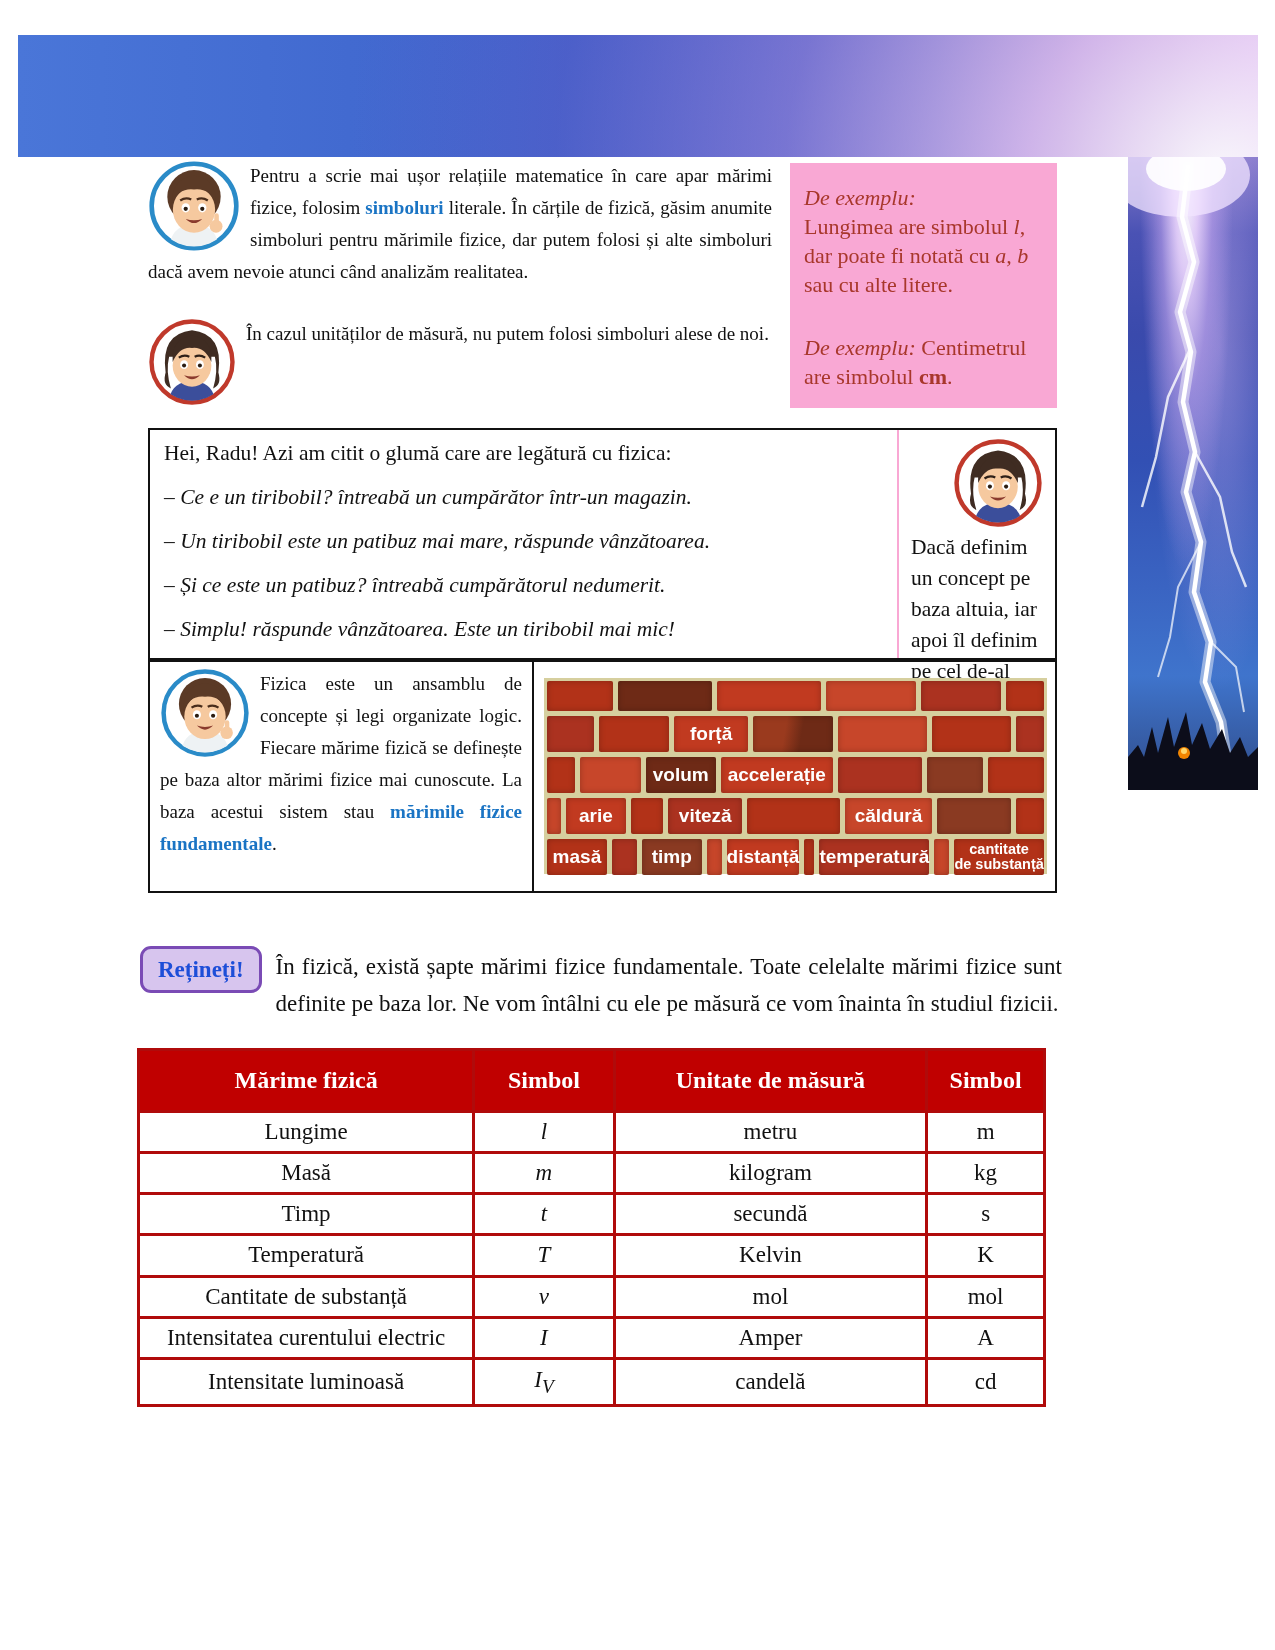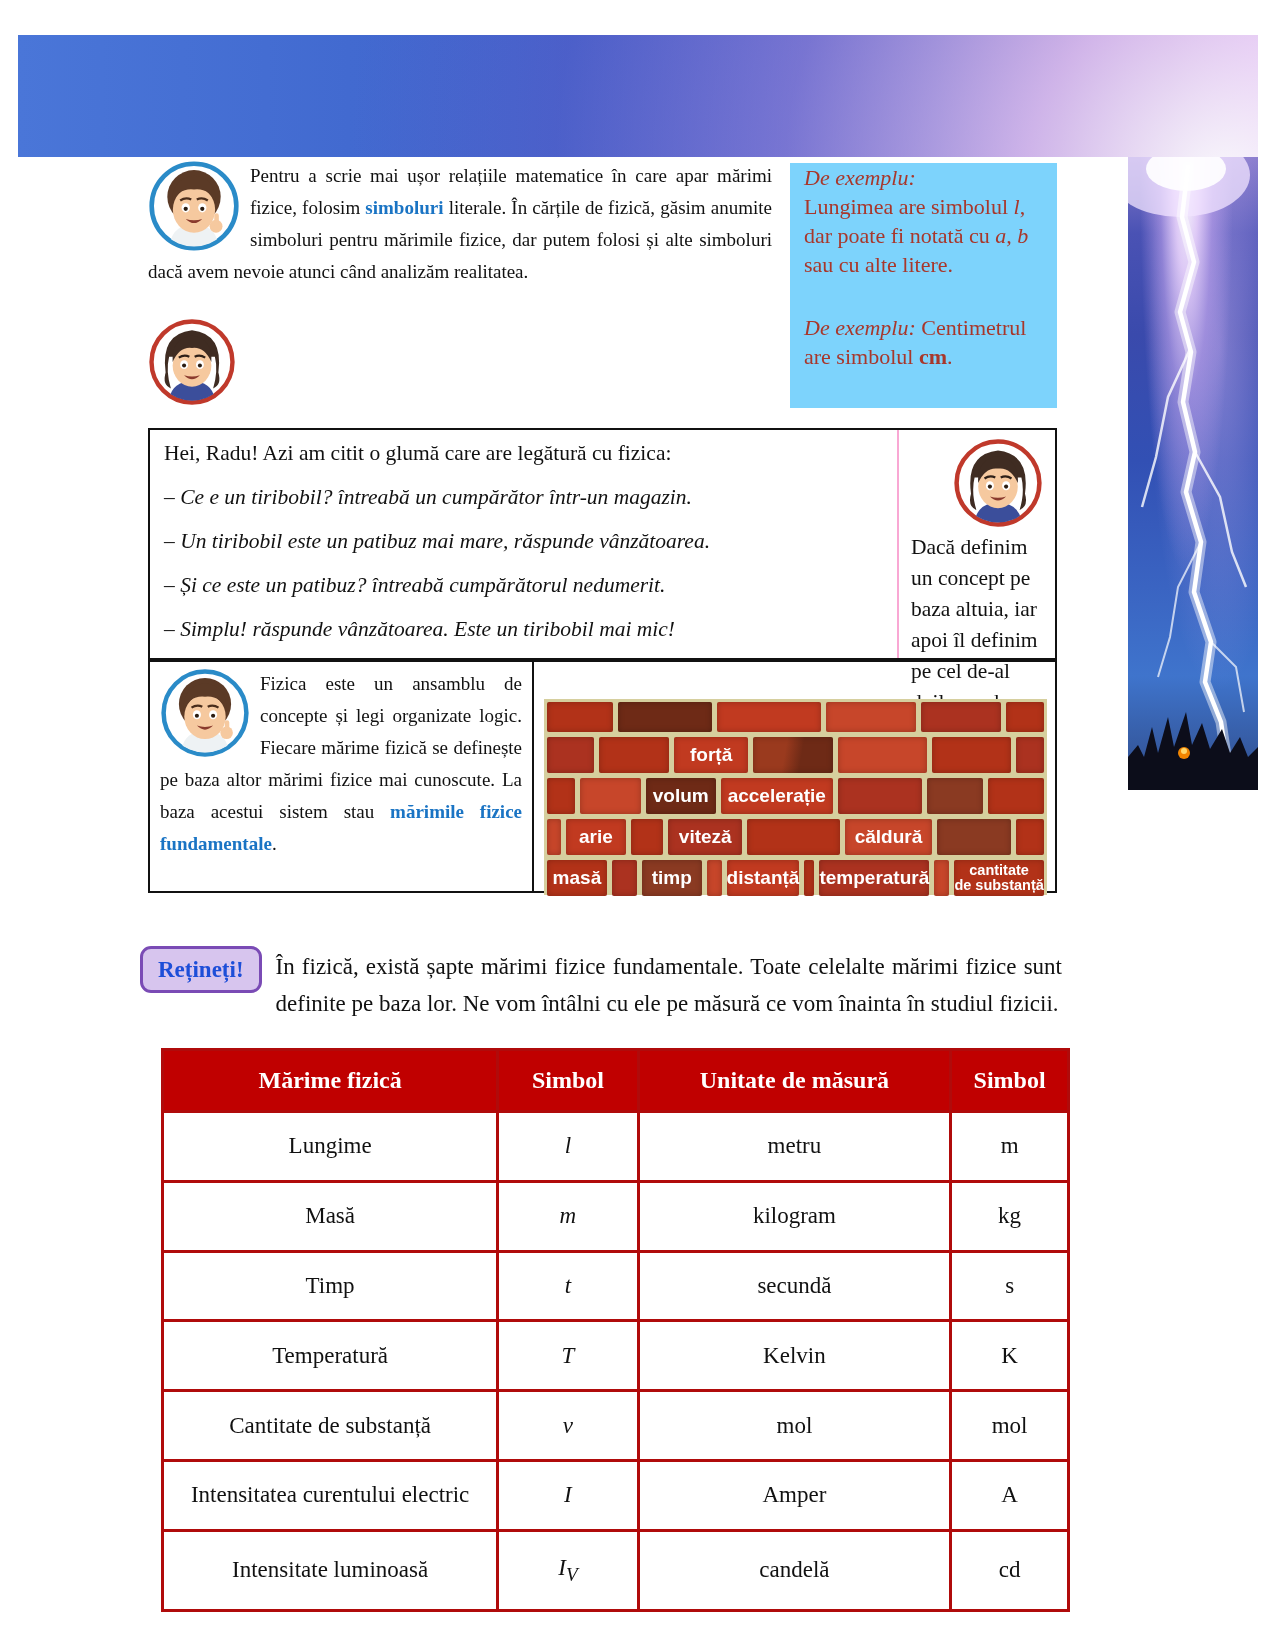--- a/index.html
+++ b/index.html
@@ -26,57 +26,57 @@
   .avatar{display:block;}
   .av-left{float:left;margin:0 10px 4px 0;}
   .av-right{float:right;margin:0 0 4px 10px;}
 
   
   .para1{position:absolute;left:148px;top:160px;width:624px;}
   .para2{position:absolute;left:148px;top:318px;width:624px;}
 
   
   .example-box{position:absolute;left:790px;top:163px;width:267px;height:245px;
-    background:#7dd3fc;padding:0 14px;box-sizing:border-box;
+    background:#f9a8d4;padding:20px 14px;box-sizing:border-box;
     color:#a8372b;font-size:22px;line-height:29px;}
   .example-box .ex2{margin-top:34px;}
   .ex-label{font-style:italic;}
 
   
   .joke-box{position:absolute;left:148px;top:428px;width:909px;height:232px;
     border:2px solid #111;box-sizing:border-box;display:flex;}
   .joke-left{width:749px;border-right:2px solid #f9a8d4;box-sizing:border-box;
     padding:8px 14px;}
   .joke-left p{margin:0 0 13px 0;font-size:21.5px;line-height:31px;}
   .joke-line{font-style:italic;}
   .joke-right{flex:1;padding:8px 12px;font-size:21.5px;line-height:31px;text-align:left;}
 
   
   .brick-box{position:absolute;left:148px;top:660px;width:909px;height:233px;
     border:2px solid #111;box-sizing:border-box;display:flex;}
   .brick-left{width:384px;border-right:2px solid #111;box-sizing:border-box;padding:6px 10px;}
-  .brick-right{flex:1;padding:24px 8px 8px 10px;box-sizing:border-box;margin-top:13px;}
+  .brick-right{flex:1;padding:16px 8px 8px 10px;box-sizing:border-box;}
   .wall{width:100%;height:196px;background:#d6cf9e;padding:3px;box-sizing:border-box;}
   .brow{display:flex;gap:5px;margin-bottom:5px;}
   .brow:last-child{margin-bottom:0;}
   .brick{height:36px;border-radius:2px;display:flex;flex-direction:column;align-items:center;justify-content:center;
     font-family:"Liberation Sans", sans-serif;font-weight:bold;color:#fff;font-size:19px;
     background:#c13a20;box-shadow:inset 0 0 6px rgba(0,0,0,.25);}
   .brow.r0 .brick{height:30px;}
   .b2{background:#b23218;} .b3{background:#c7462a;} .b4{background:#ab3220;}
   .bdark{background:#6e2a16;} .bbrown{background:#8a3a22;} .bmix{background:linear-gradient(100deg,#9a3a1e 40%,#6e2a16 60%);}
   .cant{font-size:14.5px;line-height:15px;text-align:center;}
 
   
   .retineti{position:absolute;left:140px;top:948px;width:922px;font-size:23px;line-height:37px;text-align:justify;}
   .badge{float:left;margin:-2px 14px 0 0;border:3px solid #7a4bb5;background:#d7c5ee;color:#1d4ed8;
     font-weight:bold;font-size:23px;padding:2px 15px;border-radius:11px;}
 
   
-  .qtable{position:absolute;left:161px;top:1048px;width:909px;height:564px;
+  .qtable{position:absolute;left:137px;top:1048px;width:909px;height:359px;
     border-collapse:collapse;table-layout:fixed;}
   .qtable th,.qtable td{border:3px solid #b00b0b;text-align:center;vertical-align:middle;}
   .qtable th{background:#c00000;color:#fff;font-size:24px;font-weight:bold;height:57px;}
   .qtable td{font-size:23px;background:#fff;}
   .col1{width:37%;} .col2{width:15.5%;} .col3{width:34.5%;} .col4{width:13%;}
   .sym{font-style:italic;}
 
   
   .pagenum-box{position:absolute;left:1131px;top:1519px;width:127px;height:131px;
     background:linear-gradient(135deg,#f0e4fa 0%,#cab7ed 16%,#8d86dd 34%,#3a55cf 58%,#2340c4 100%);}
@@ -154,20 +154,21 @@
         <path d="M28,50 Q26,24 50,20 Q74,24 72,50 Q64,32 50,34 Q36,32 28,50 Z" fill="#3f2c22"></path>
         <ellipse cx="41" cy="53" rx="4.5" ry="5" fill="#ffffff"></ellipse>
         <ellipse cx="59" cy="53" rx="4.5" ry="5" fill="#ffffff"></ellipse>
         <circle cx="41" cy="54" r="2.3" fill="#2b1d12"></circle>
         <circle cx="59" cy="54" r="2.3" fill="#2b1d12"></circle>
         <path d="M35,45 q6,-4 12,-1" stroke="#2e2018" stroke-width="2.5" fill="none"></path>
         <path d="M53,44 q6,-3 12,1" stroke="#2e2018" stroke-width="2.5" fill="none"></path>
         <path d="M41,65 Q50,74 59,65 Q50,68 41,65 Z" fill="#8a3a2d"></path>
       </g>
     </svg>
+    <span>În cazul unităților de măsură, nu putem folosi simboluri alese de noi.</span>
   </div>
 
   <div class="joke-box">
     <div class="joke-left">
       <p>Hei, Radu! Azi am citit o glumă care are legătură cu fizica:</p>
       <p class="joke-line">– Ce e un tiribobil? întreabă un cumpărător într-un magazin.</p>
       <p class="joke-line">– Un tiribobil este un patibuz mai mare, răspunde vânzătoarea.</p>
       <p class="joke-line">– Și ce este un patibuz? întreabă cumpărătorul nedumerit.</p>
       <p class="joke-line">– Simplu! răspunde vânzătoarea. Este un tiribobil mai mic!</p>
     </div>

